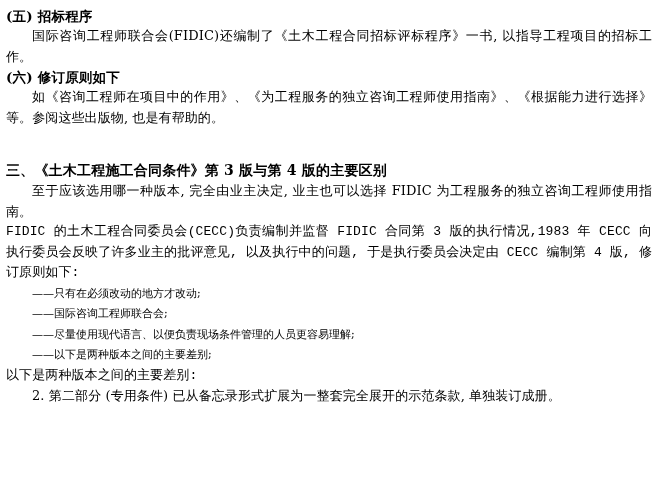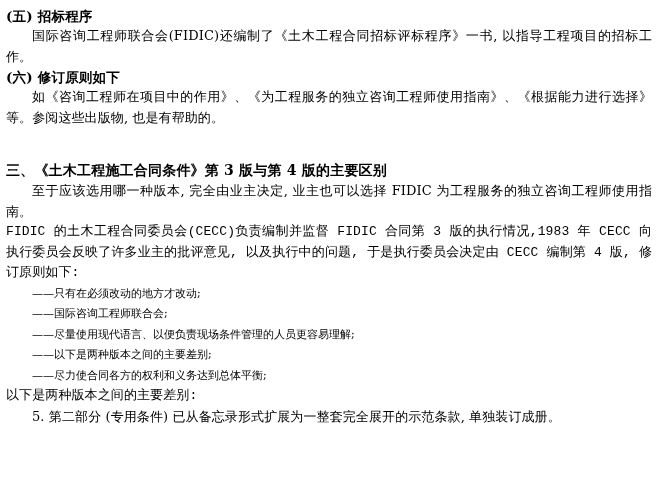--- a/index.html
+++ b/index.html
@@ -74,18 +74,17 @@
 
   <p class="heading-major">三、《土木工程施工合同条件》第 3 版与第 4 版的主要区别</p>
 
   <p class="body-text indent2">至于应该选用哪一种版本, 完全由业主决定, 业主也可以选择 FIDIC 为工程服务的独立咨询工程师使用指南。</p>
   <p class="body-text no-indent">FIDIC 的土木工程合同委员会(CECC)负责编制并监督 FIDIC 合同第 3 版的执行情况,1983 年 CECC 向执行委员会反映了许多业主的批评意见, 以及执行中的问题, 于是执行委员会决定由 CECC 编制第 4 版, 修订原则如下:</p>
 
   <p class="dash-item">——只有在必须改动的地方才改动;</p>
   <p class="dash-item">——国际咨询工程师联合会;</p>
   <p class="dash-item">——尽量使用现代语言、以便负责现场条件管理的人员更容易理解;</p>
   <p class="dash-item">——以下是两种版本之间的主要差别;</p>
-  <p class="dash-item">——尽力使合同各方的权利和义务达到总体平衡;</p>
 
   <p class="body-text no-indent">以下是两种版本之间的主要差别:</p>
-  <p class="body-text indent2">5. 第二部分 (专用条件) 已从备忘录形式扩展为一整套完全展开的示范条款, 单独装订成册。</p>
+  <p class="body-text indent2">2. 第二部分 (专用条件) 已从备忘录形式扩展为一整套完全展开的示范条款, 单独装订成册。</p>
 
 </div>
 
 </body></html>

